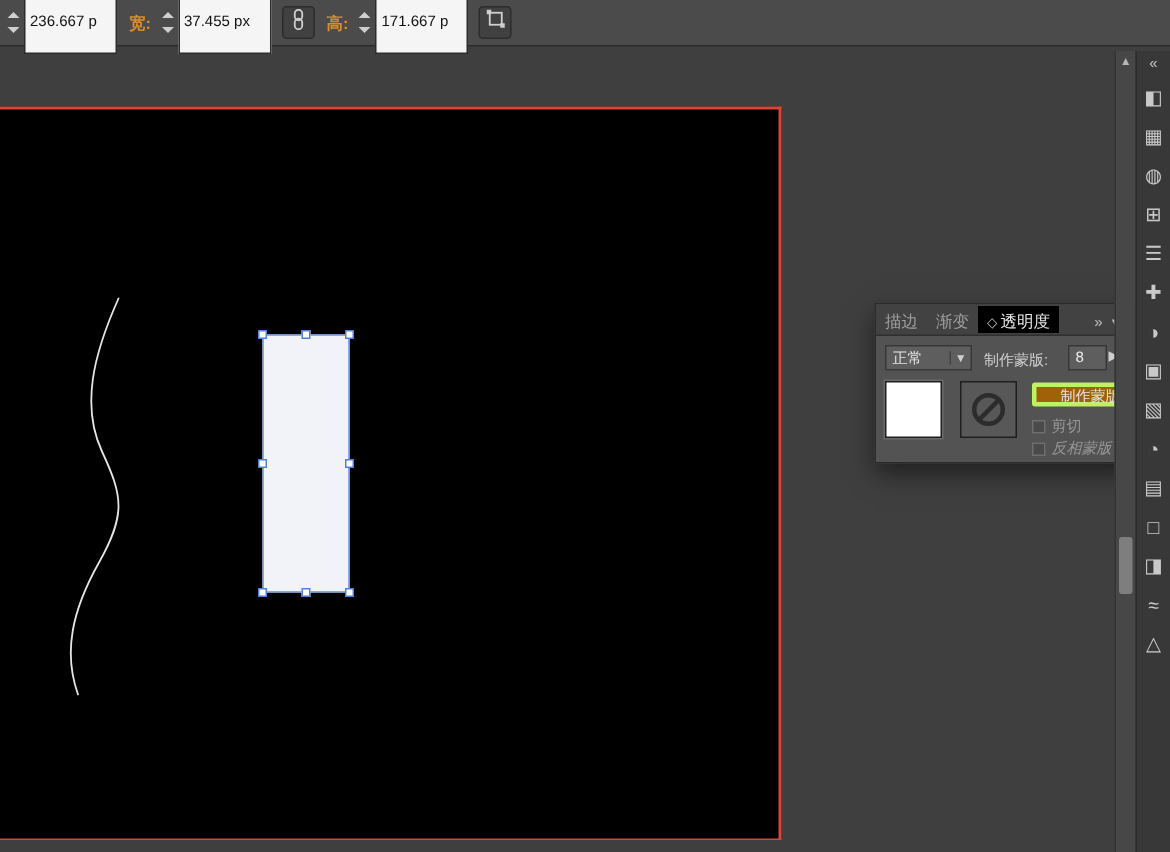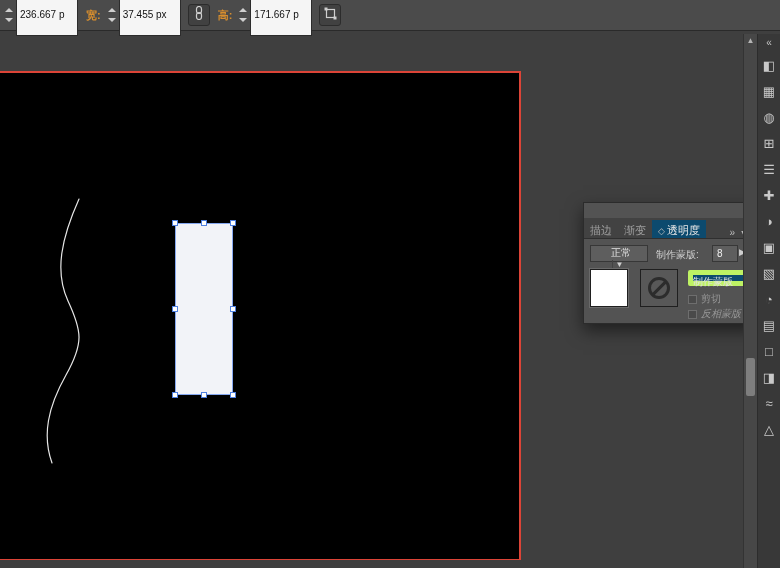--- a/index.html
+++ b/index.html
@@ -43,30 +43,30 @@
     position:absolute;width:6px;height:6px;box-sizing:border-box;
     background:#fff;border:1px solid #4f80e0;
   }
   
   .panel{
     position:absolute;left:583px;top:202px;width:172px;
     background:#535353;border:1px solid #2b2b2b;
     box-shadow:0 7px 16px rgba(0,0,0,.5);
     font-size:11px;color:#d4d4d4;
   }
-  .panel-tabs{height:20px;background:#424242;display:flex;align-items:flex-end;border-bottom:1px solid #2f2f2f;margin-top:15px;}
+  .panel-tabs{height:20px;background:#424242;display:flex;align-items:center;border-bottom:1px solid #2f2f2f;}
   .ptab{padding:3px 6px 0 6px;color:#9f9f9f;font-size:11px;white-space:nowrap;}
-  .ptab.active{background:#0c4a6e;color:#e6e6e6;}
+  .ptab.active{background:#000000;color:#e6e6e6;}
   .ptab .diamond{font-size:9px;margin-right:2px;color:#bdbdbd;}
   .panel-tabs .spacer{flex:1;}
   .phead-ic{color:#bdbdbd;font-size:10px;padding:4px 4px 0 2px;}
   .panel-body{position:relative;height:84px;}
   .dropdown{
     position:absolute;left:6px;top:6px;width:58px;height:17px;box-sizing:border-box;
-    background:#5e5e5e;border:1px solid #373737;display:flex;align-items:center;flex-direction:column;
+    background:#5e5e5e;border:1px solid #373737;display:flex;align-items:center;
   }
   .dropdown .lab{flex:1;padding-left:4px;font-size:10px;color:#e2e2e2;}
   .dropdown .arr{width:13px;text-align:center;color:#cfcfcf;font-size:8px;border-left:1px solid #434343;}
   .op-label{position:absolute;left:72px;top:9px;font-size:10px;color:#cfcfcf;}
   .op-field{
     position:absolute;left:128px;top:6px;width:26px;height:17px;box-sizing:border-box;
     background:#5e5e5e;border:1px solid #373737;color:#efefef;font-size:10px;
     display:flex;align-items:center;padding-left:4px;
   }
   .op-arrow{position:absolute;left:155px;top:8px;color:#cfcfcf;font-size:9px;}
@@ -75,22 +75,22 @@
     background:#ffffff;border:1px solid #1f1f1f;outline:1px solid #6a6a6a;
   }
   .thumb2{
     position:absolute;left:56px;top:30px;width:38px;height:38px;box-sizing:border-box;
     background:#585858;border:1px solid #1f1f1f;display:flex;align-items:center;justify-content:center;
   }
   .no-sign{position:relative;width:22px;height:22px;border:3px solid #2c2c2c;border-radius:50%;box-sizing:border-box;}
   .no-sign::after{content:"";position:absolute;left:-1px;top:7px;width:18px;height:3px;background:#2c2c2c;transform:rotate(-45deg);}
   .mask-btn{
     position:absolute;left:104px;top:31px;width:62px;height:16px;box-sizing:border-box;
-    background:#0c4a6e;border:5px solid #bef264;border-radius:2px;
-    color:#e3e3e3;font-size:10px;text-align:left;line-height:14px;
+    background:#a16207;border:3px solid #bef264;border-radius:2px;
+    color:#e3e3e3;font-size:10px;text-align:right;line-height:14px;
   }
   .chk{position:absolute;left:104px;display:flex;align-items:center;gap:4px;color:#969696;font-size:10px;}
   .chk .box{width:9px;height:9px;box-sizing:border-box;background:#4a4a4a;border:1px solid #6e6e6e;}
   .chk1{top:53px;} .chk2{top:68px;font-style:italic;}
   
   .dock{
     position:absolute;right:0;top:34px;width:22px;height:534px;
     background:#383838;border-left:1px solid #2c2c2c;
     display:flex;flex-direction:column;align-items:center;
   }

